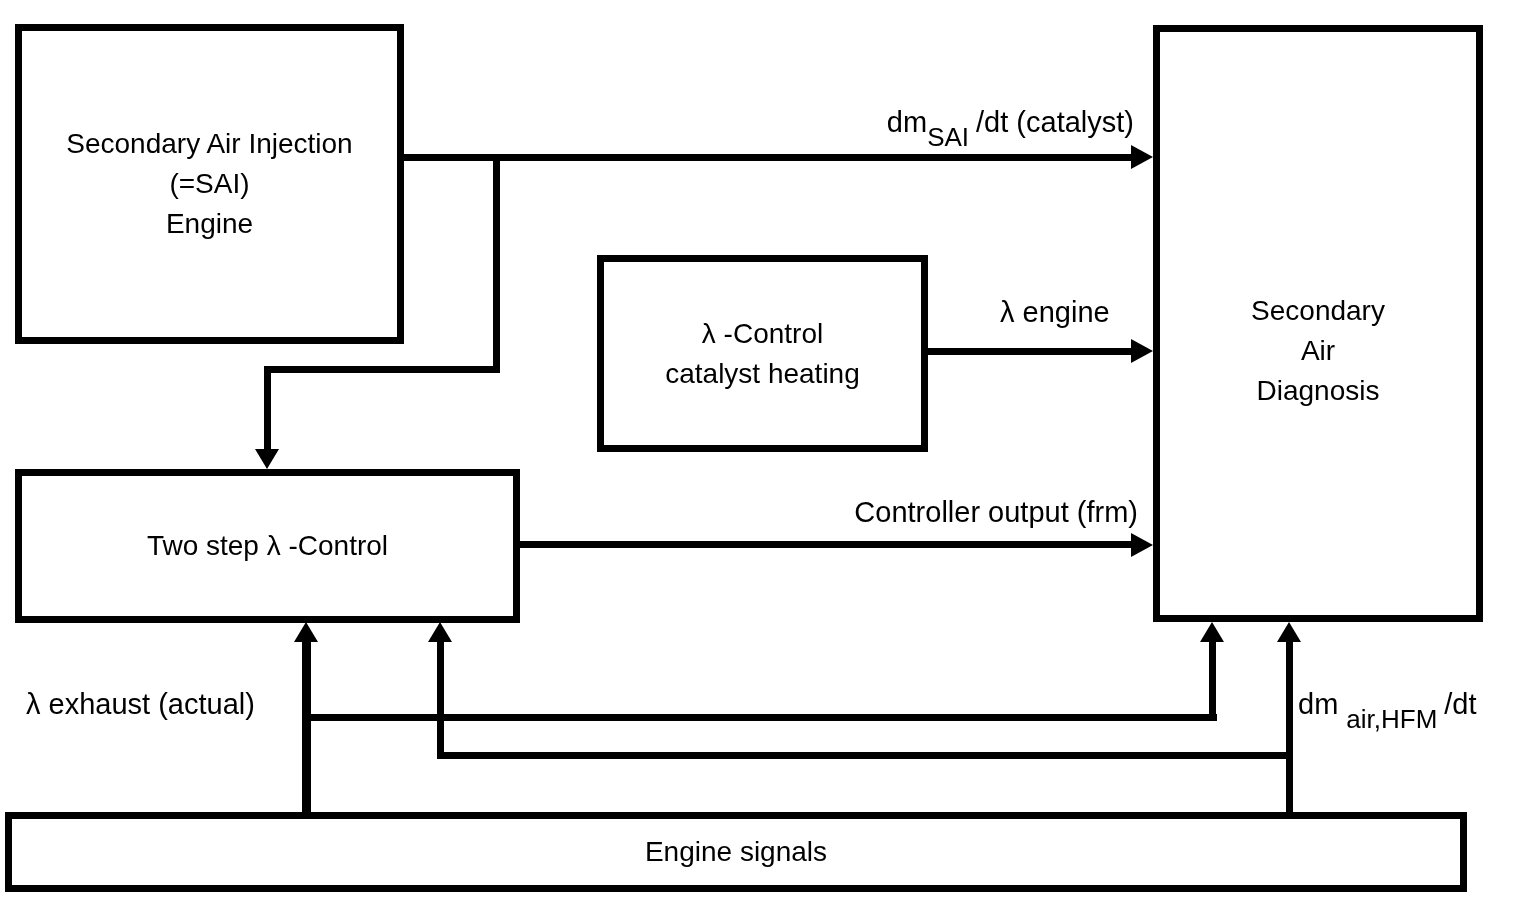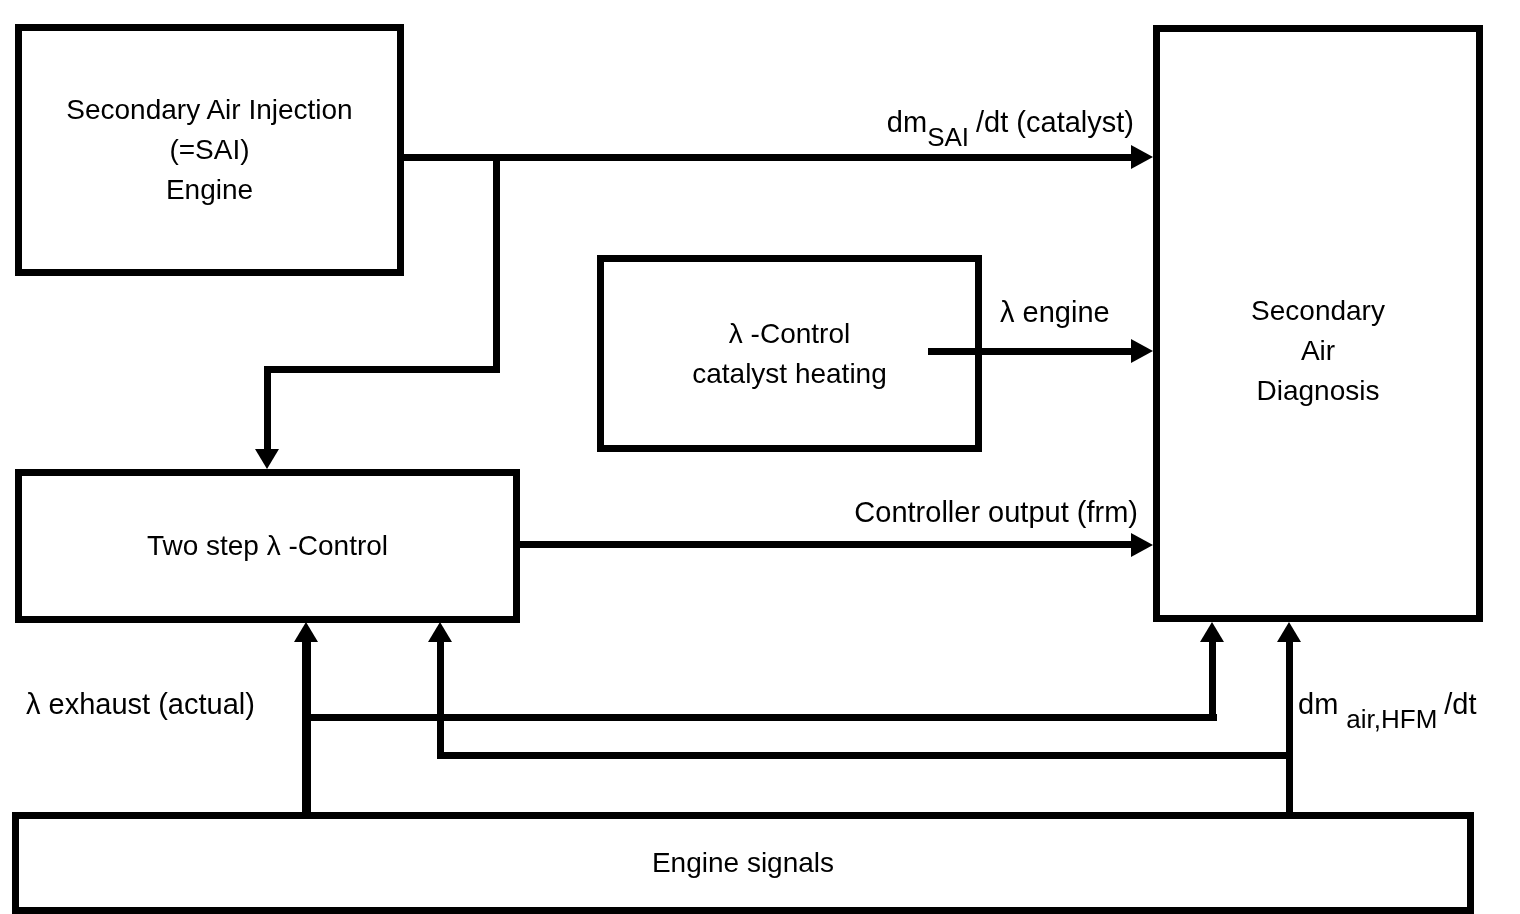--- a/index.html
+++ b/index.html
@@ -63,25 +63,25 @@
   }
   .sig-label sub {
     font-size: 26px;
     position: relative;
     top: 7px;
     line-height: 0;
   }
   .sub-gap { margin-left: 8px; }
   .suf-gap { margin-left: 7px; }
   
-  #box-sai        { left: 15px;   top: 24px;  width: 389px;  height: 252px; }
-  #box-catalyst   { left: 597px;  top: 255px; width: 385px;  height: 197px; }
+  #box-sai        { left: 15px;   top: 24px;  width: 389px;  height: 320px; }
+  #box-catalyst   { left: 597px;  top: 255px; width: 331px;  height: 197px; }
   #box-diagnosis  { left: 1153px; top: 25px;  width: 330px;  height: 597px; padding-top: 54px; text-align: right; }
   #box-twostep    { left: 15px;   top: 469px; width: 505px;  height: 154px; text-align: right; }
-  #box-engine     { left: 12px;   top: 812px; width: 1462px; height: 102px;  }
+  #box-engine     { left: 5px;   top: 812px; width: 1462px; height: 80px;  }
 </style>
 </head>
 <body>
 
 <div class="diagram">
 
   <div class="box" id="box-sai">
     <div class="bline">Secondary Air Injection</div>
     <div class="bline">(=SAI)</div>
     <div class="bline">Engine</div>

